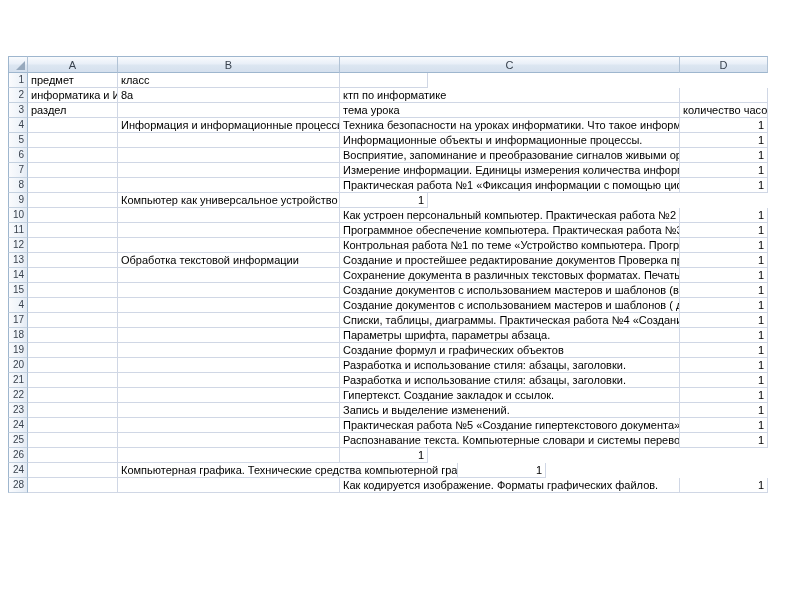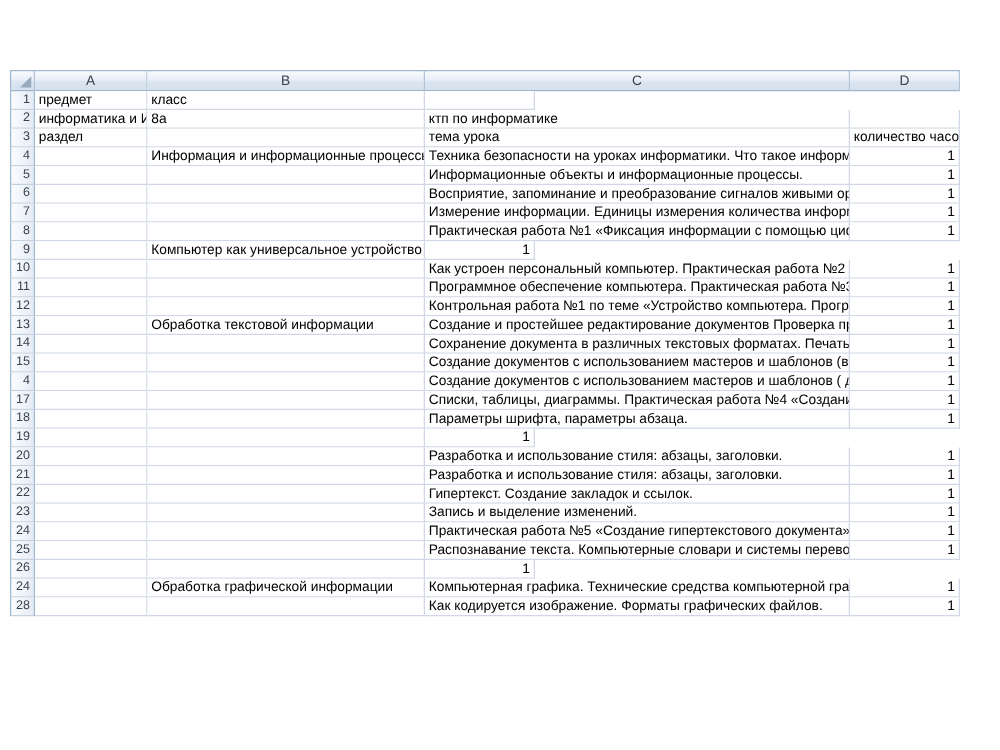--- a/index.html
+++ b/index.html
@@ -232,20 +232,21 @@
           <div class="row-hdr">18</div>
           <div class="cell w-A"></div>
           <div class="cell w-B"></div>
           <div class="cell w-C">Параметры шрифта, параметры абзаца.</div>
           <div class="cell w-D num">1</div>
         </div>
         <div class="sheet-row">
           <div class="row-hdr">19</div>
           <div class="cell w-A"></div>
           <div class="cell w-B"></div>
+          <div class="cell w-C">Создание формул и графических объектов</div>
           <div class="cell w-D num">1</div>
         </div>
         <div class="sheet-row">
           <div class="row-hdr">20</div>
           <div class="cell w-A"></div>
           <div class="cell w-B"></div>
           <div class="cell w-C">Разработка и использование стиля: абзацы, заголовки.</div>
           <div class="cell w-D num">1</div>
         </div>
         <div class="sheet-row">
@@ -285,21 +286,20 @@
         </div>
         <div class="sheet-row">
           <div class="row-hdr">26</div>
           <div class="cell w-A"></div>
           <div class="cell w-B"></div>
           <div class="cell w-D num">1</div>
         </div>
         <div class="sheet-row">
           <div class="row-hdr">24</div>
           <div class="cell w-A"></div>
-          <div class="cell w-B">Обработка графической информации</div>
           <div class="cell w-C">Компьютерная графика. Технические средства компьютерной графики</div>
           <div class="cell w-D num">1</div>
         </div>
         <div class="sheet-row">
           <div class="row-hdr">28</div>
           <div class="cell w-A"></div>
           <div class="cell w-B"></div>
           <div class="cell w-C">Как кодируется изображение. Форматы графических файлов.</div>
           <div class="cell w-D num">1</div>
         </div>

